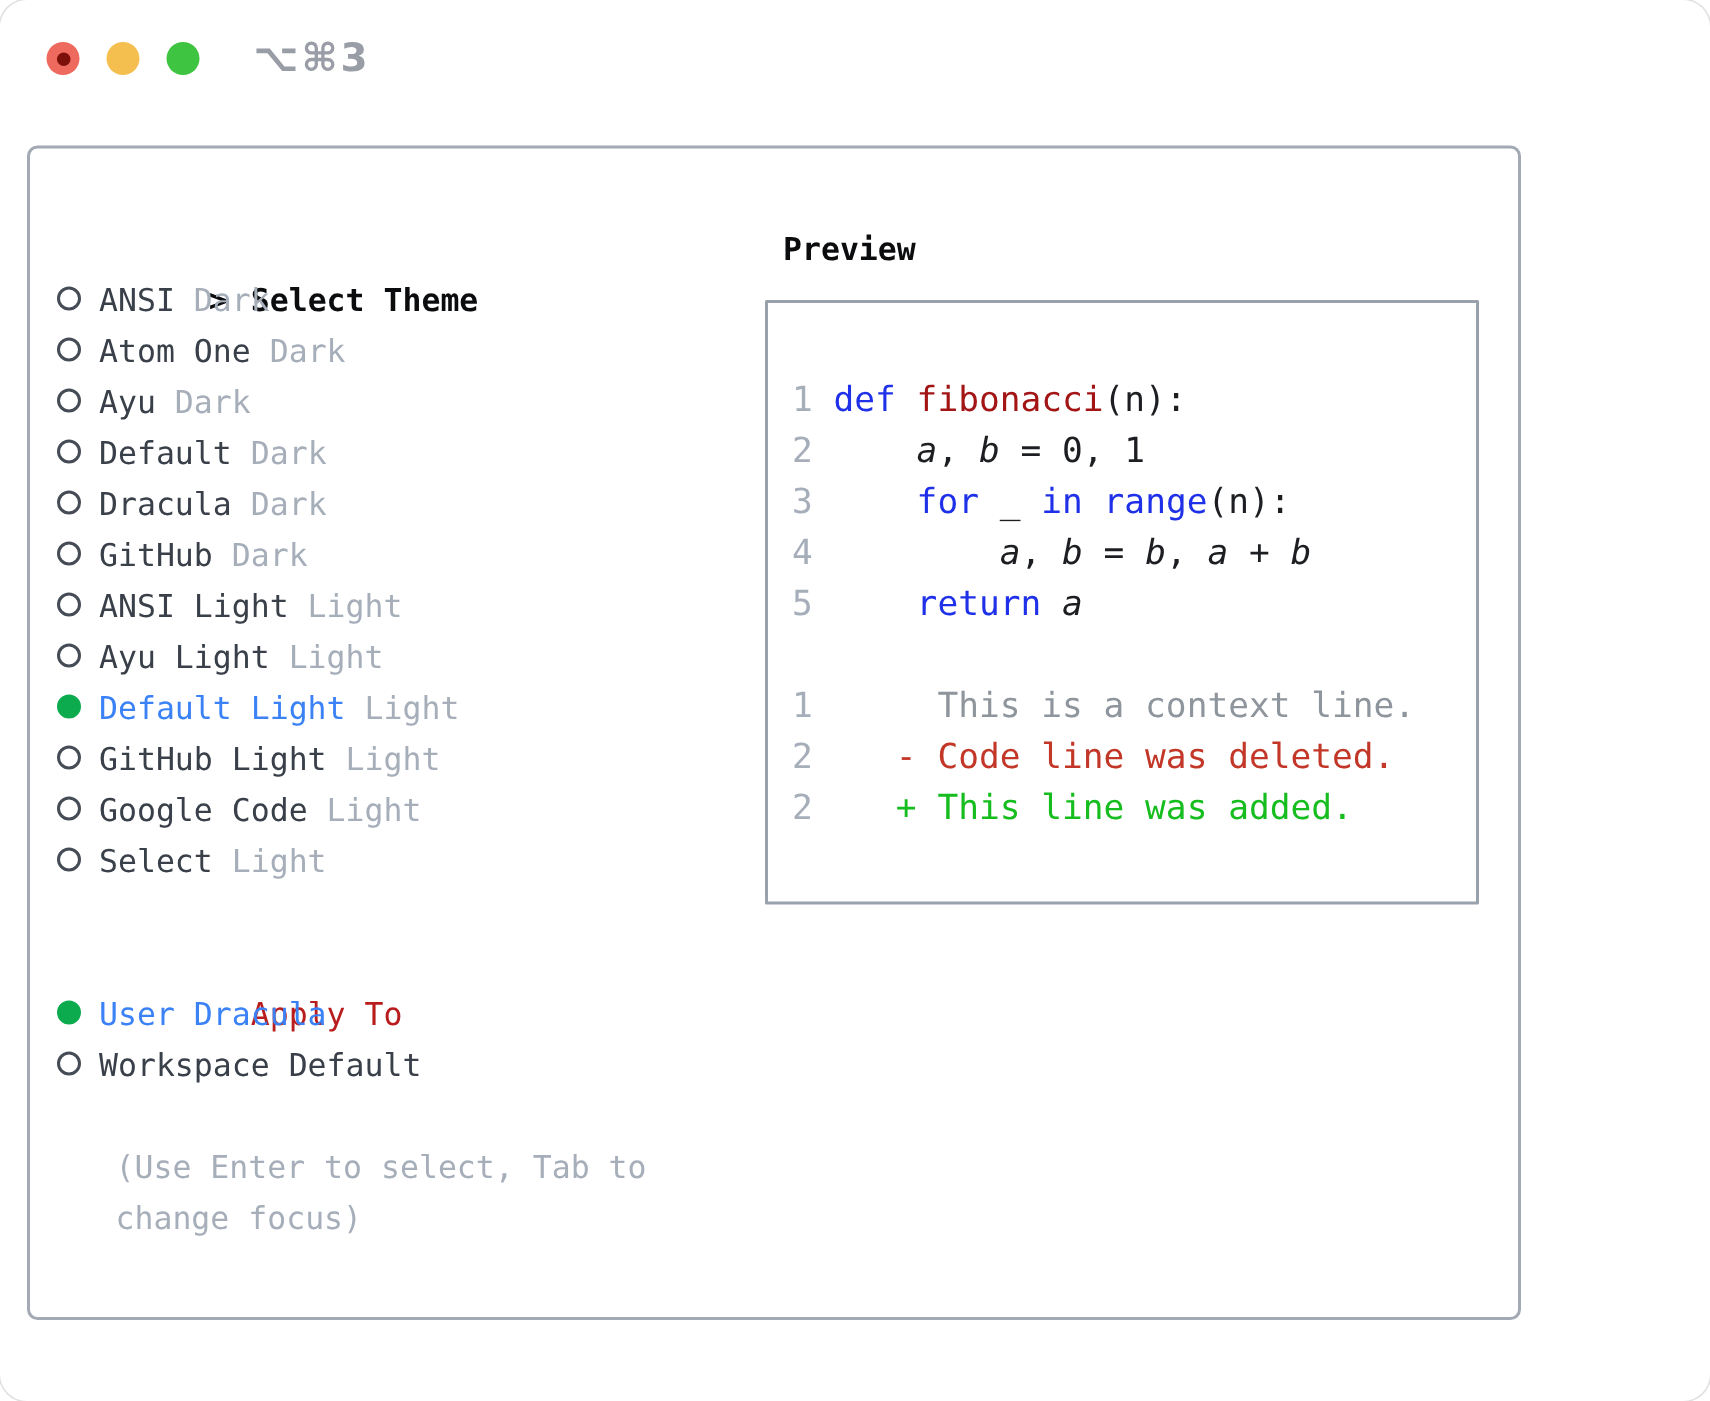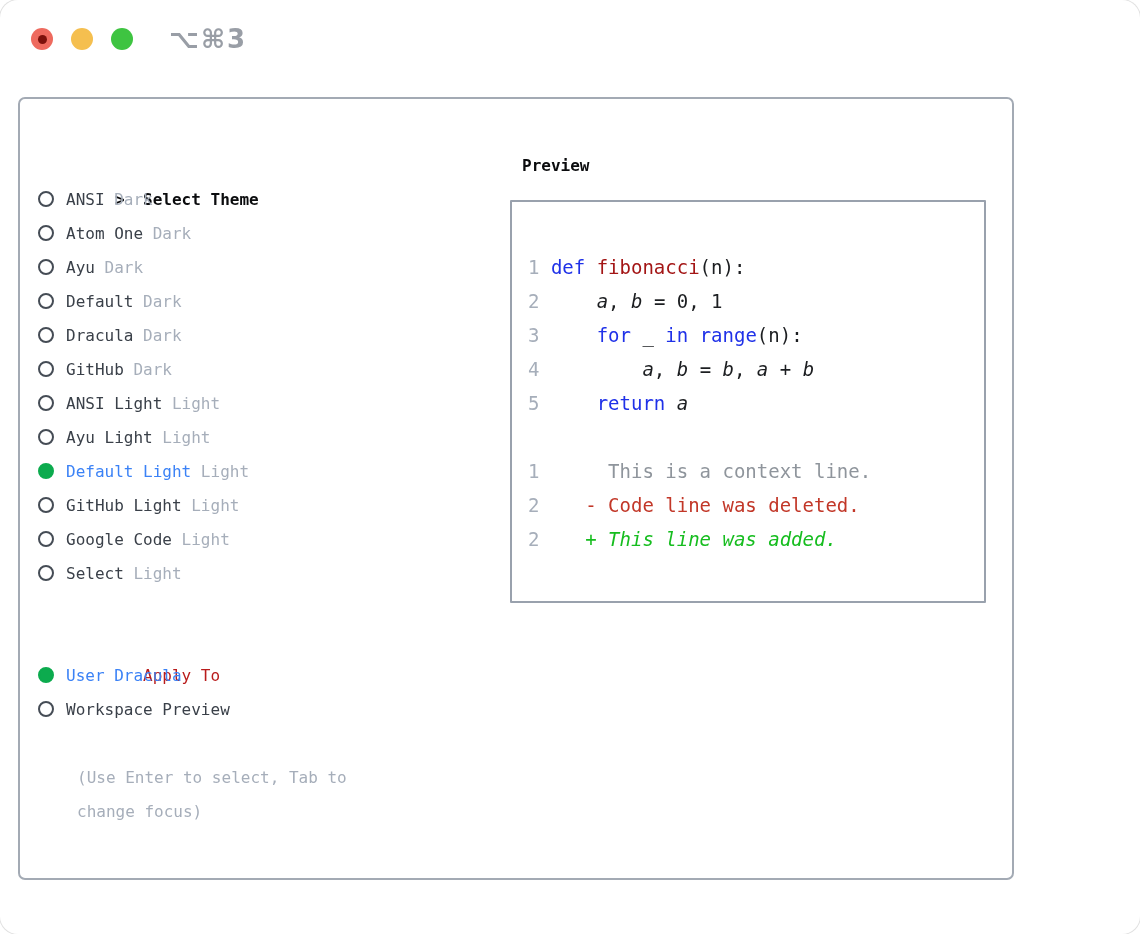--- a/index.html
+++ b/index.html
@@ -15,49 +15,49 @@
   .light.yellow{background:#f5bf4f;}
   .light.green{background:#3ec441;}
   .light .innerdot{width:9px;height:9px;border-radius:50%;background:#7c110b;}
   .win-title{font-family:"DejaVu Sans",sans-serif;font-size:26px;font-weight:bold;
              color:#999ea6;margin-left:18px;letter-spacing:2px;}
 
   
   .panel{position:absolute;left:18px;top:97px;width:996px;height:783px;box-sizing:border-box;
          border:2px solid #a3aab4;border-radius:7px;background:#ffffff;}
 
-  .row{height:34px;line-height:34px;white-space:pre;font-size:16px;}
+  .row{height:34px;line-height:34px;white-space:pre;font-size:21px;}
   .left-col{position:absolute;left:18px;top:50px;}
   .gutter{display:inline-block;width:28px;vertical-align:top;}
   .prefix{color:#0b0c0e;font-weight:bold;}
   .header-text{color:#0b0c0e;font-weight:bold;}
   .apply-header-text{color:#b91c1c;text-align:center;}
   .dot-circle{display:inline-block;box-sizing:border-box;width:16px;height:16px;
               border:2px solid #454c55;border-radius:50%;vertical-align:middle;margin-top:-4px;}
   .dot-circle.sel{background:#0cab4e;border-color:#0cab4e;}
   .item-label{color:#3a4049;}
   .item-label.sel{color:#3b82f6;}
   .item-variant{color:#a6aeba;}
   .hint-line{color:#a6aeba;margin-left:39px;}
 
   
   .right-col{position:absolute;left:482px;top:50px;}
   .preview-header{color:#0b0c0e;font-weight:bold;margin-left:20px;}
   .preview-box{box-sizing:border-box;width:476px;height:403px;border:2px solid #99a1ad;
                border-radius:1px;margin-left:8px;margin-top:17px;overflow:hidden;}
   .code-block{padding:48px 0 0 16px;}
-  .code-line{height:34px;line-height:34px;white-space:pre;font-size:19px;color:#1c1e21;}
+  .code-line{height:34px;line-height:34px;white-space:pre;font-size:23px;color:#1c1e21;}
   .tok-lnum{display:inline-block;width:2ch;color:#a6aeba;}
   .tok-plain{color:#1c1e21;}
   .tok-kw{color:#1f31e8;}
   .tok-fn{color:#a31515;}
   .tok-var{color:#1c1e21;font-style:italic;}
   .tok-ctx{color:#8f959c;}
   .tok-del{color:#c23728;}
-  .tok-add{color:#16bd1f;font-style:italic;}
+  .tok-add{color:#16bd1f;}
 </style>
 </head>
 <body>
 
 <div class="window">
 
   <div class="titlebar">
     <span class="light red">
       <span class="innerdot"></span>
     </span>
@@ -89,21 +89,21 @@
         </div>
 
       <div class="row"> </div>
 
       <div class="row">
         <span class="gutter"></span><span class="apply-header-text">Apply To</span>
       </div>
 
       <div id="apply-list">
           <div class="row"><span class="gutter"><span class="dot-circle sel"></span></span><span class="item-label sel">User Dracula</span></div>
-          <div class="row"><span class="gutter"><span class="dot-circle"></span></span><span class="item-label">Workspace Preview</span></div>
+          <div class="row"><span class="gutter"><span class="dot-circle"></span></span><span class="item-label">Workspace Default</span></div>
         </div>
 
       <div class="row"> </div>
 
       <div>
         <div class="row hint-line">(Use Enter to select, Tab to</div>
         <div class="row hint-line">change focus)</div>
       </div>
     </div>
 

